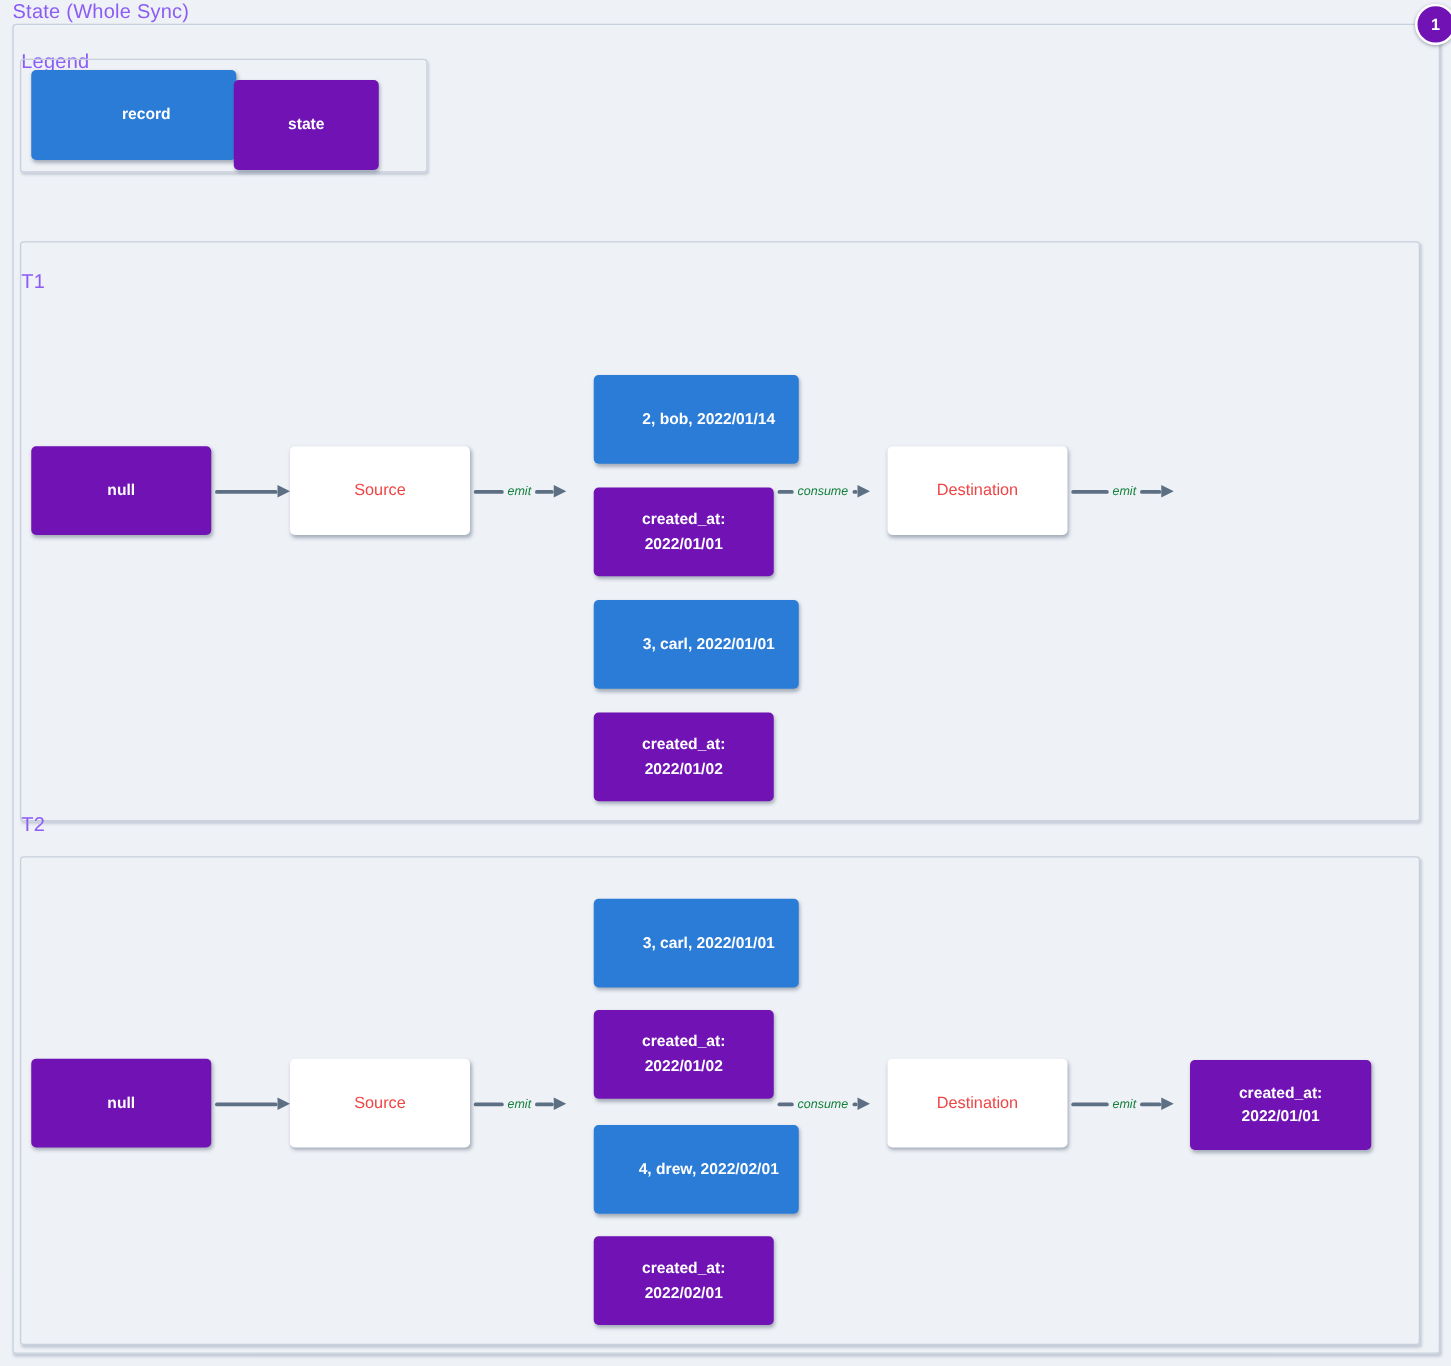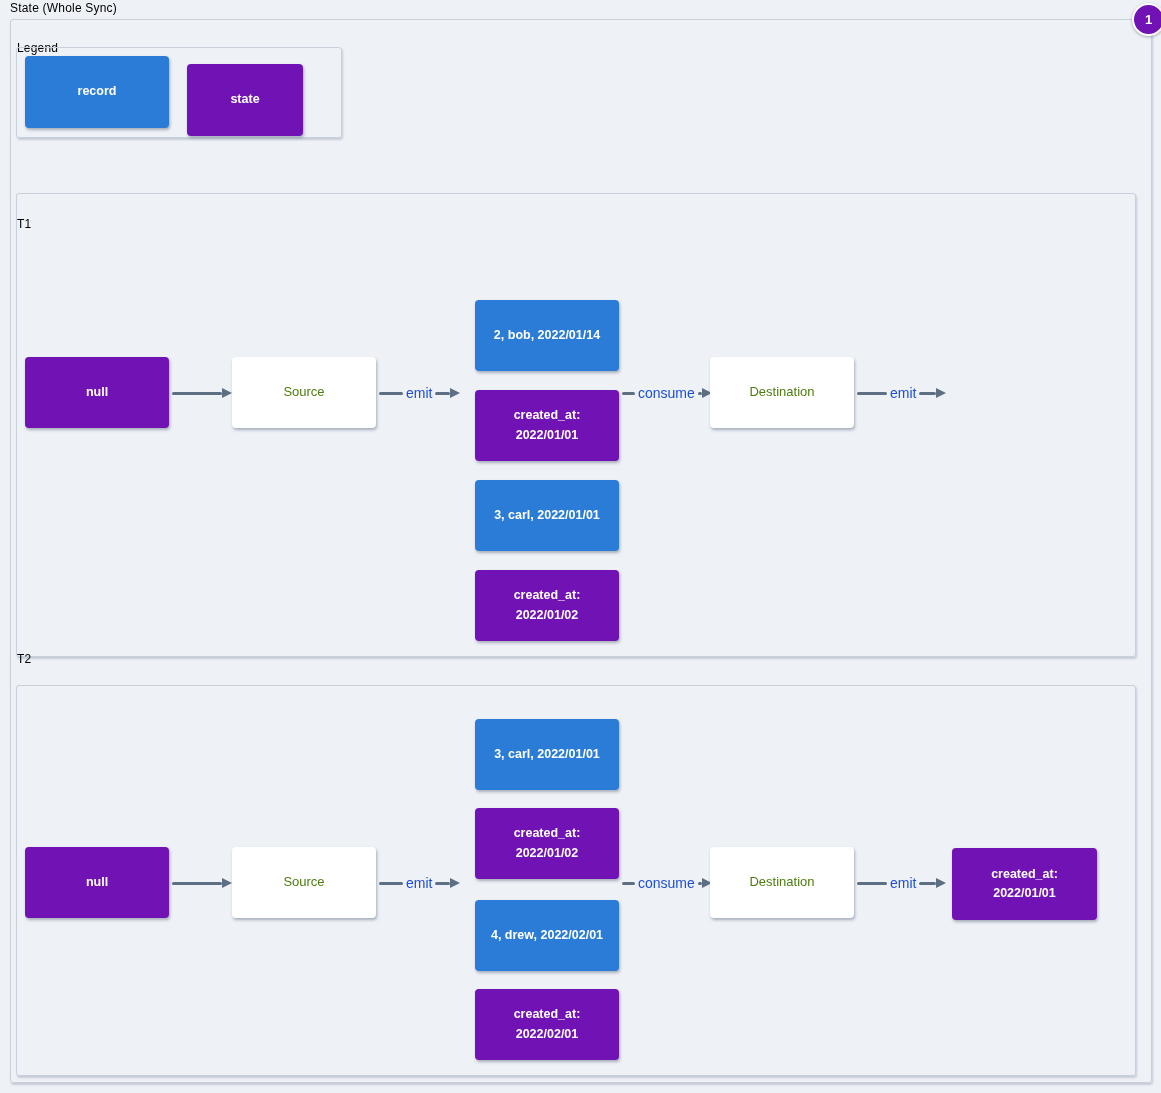--- a/index.html
+++ b/index.html
@@ -2,49 +2,49 @@
 <html><head>
 <meta charset="utf-8">
 <style>
   html,body { margin:0; padding:0; }
   .canvas {
     position:relative; width:1161px; height:1093px;
     background:#eef1f6; overflow:hidden;
     font-family:"Liberation Sans", sans-serif;
   }
   .group-label {
-    position:absolute; font-size:12px; color:#000000; letter-spacing:.2px;
+    position:absolute; font-size:16px; color:#8b5cf6; letter-spacing:.2px;
     white-space:nowrap;
   }
   .group-box {
     position:absolute; border:1px solid #c7d0db; border-radius:3px;
     box-shadow:1px 2px 2px rgba(150,162,180,.45);
     background:transparent;
   }
   .node {
     position:absolute; display:flex; align-items:center; justify-content:center;
     border-radius:4px; box-shadow:1px 2px 3px rgba(96,110,130,.5);
     font-size:12.5px; font-weight:700; color:#ffffff; text-align:center;
     white-space:pre-line; line-height:1.55;
   }
-  .node.record { background:#2a7cd6; }
+  .node.record { background:#2a7cd6;padding-left:20px; }
   .node.state  { background:#7112b5; }
-  .node.plain  { background:#ffffff; color:#4d7c0f; font-weight:500; font-size:13px; }
+  .node.plain  { background:#ffffff; color:#ef4444; font-weight:500; font-size:13px; }
   .arrow {
     position:absolute; display:flex; align-items:center;
     transform:translateY(-50%); height:14px;
   }
   .aline { height:3px; background:#5d6f83; border-radius:2px; flex:0 0 auto; }
   .ahead {
     width:0; height:0; flex:0 0 auto;
     border-top:5px solid transparent; border-bottom:5px solid transparent;
     border-left:10px solid #5d6f83;
   }
   .alabel {
-    font-size:14px; color:#1d4ed8; font-weight:500; margin:0 3px; white-space:nowrap;
+    font-size:10px; color:#15803d; font-weight:500; margin:0 3px; white-space:nowrap;font-style:italic;
   }
   .badge {
     position:absolute; width:29px; height:29px; border-radius:50%;
     background:#7112b5; border:2px solid #ffffff;
     box-shadow:0 1px 3px rgba(40,50,70,.4);
     display:flex; align-items:center; justify-content:center;
     color:#ffffff; font-size:13px; font-weight:700;
   }
 </style>
 </head>

